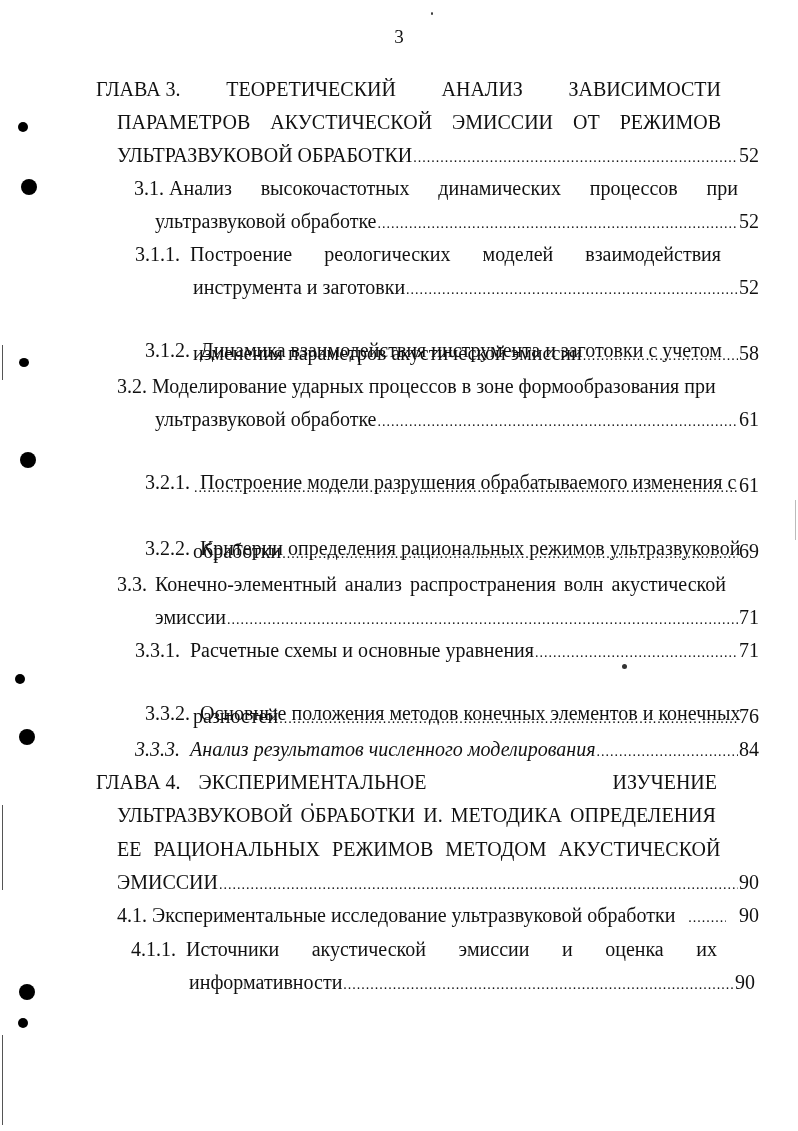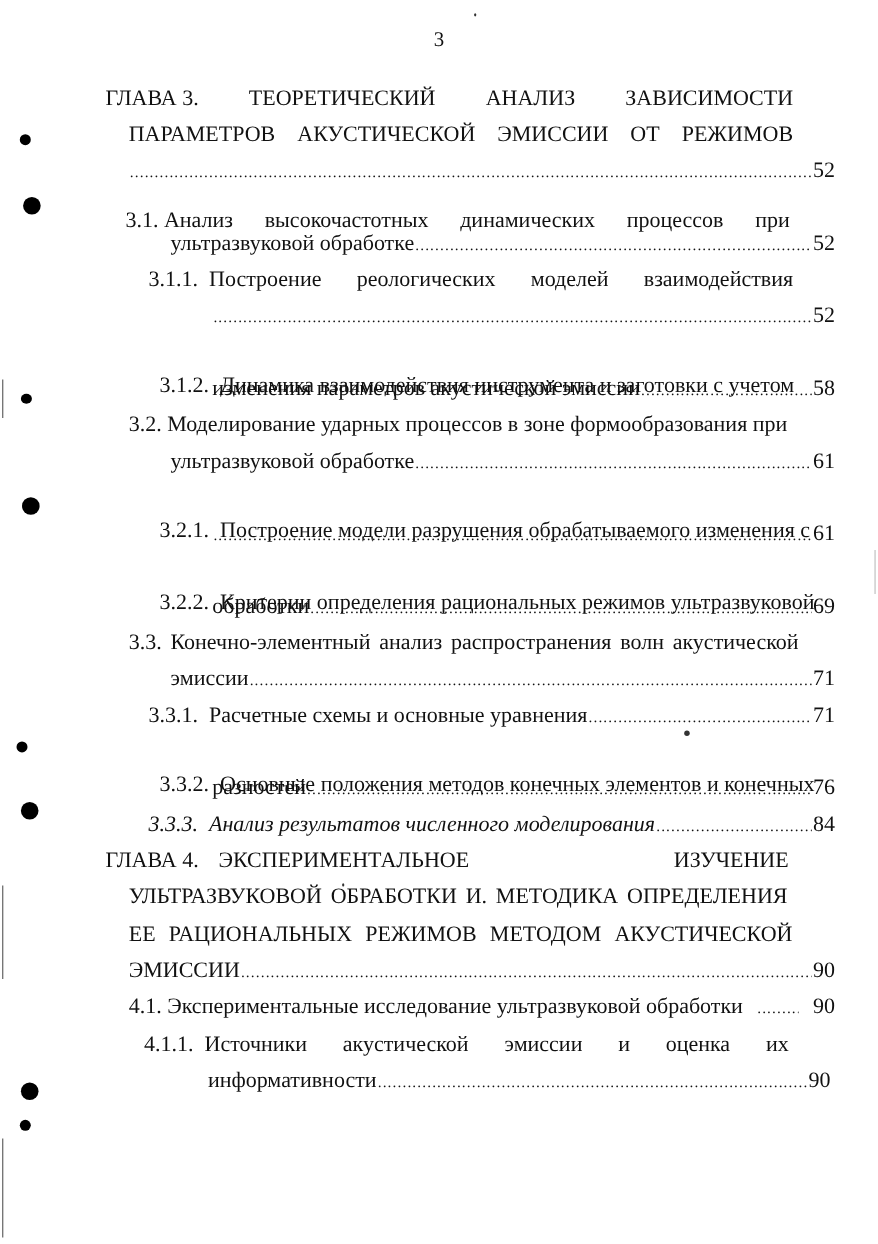--- a/index.html
+++ b/index.html
@@ -67,44 +67,46 @@
   <span>ЗАВИСИМОСТИ</span>
 </div>
 <div class="toc-line justified" style="left:117px;width:604px;top:107px;">
   <span>ПАРАМЕТРОВ</span>
   <span>АКУСТИЧЕСКОЙ</span>
   <span>ЭМИССИИ</span>
   <span>ОТ</span>
   <span>РЕЖИМОВ</span>
 </div>
 <div class="toc-line leader" style="left:117px;width:642px;top:140px;">
+  <span class="txt">УЛЬТРАЗВУКОВОЙ ОБРАБОТКИ</span>
   <span class="dots"></span>
   <span class="pg">52</span>
 </div>
 
-<div class="toc-line justified" style="left:114px;width:604px;top:173px;margin-top:12px;">
+<div class="toc-line justified" style="left:134px;width:604px;top:173px;">
   <span>3.1. Анализ</span>
   <span>высокочастотных</span>
   <span>динамических</span>
   <span>процессов</span>
   <span>при</span>
 </div>
 <div class="toc-line leader" style="left:155px;width:604px;top:206px;">
   <span class="txt">ультразвуковой обработке</span>
   <span class="dots"></span>
   <span class="pg">52</span>
 </div>
 
 <div class="toc-line justified" style="left:135px;width:586px;top:239px;">
   <span style="white-space:pre;">3.1.1.  Построение</span>
   <span>реологических</span>
   <span>моделей</span>
   <span>взаимодействия</span>
 </div>
 <div class="toc-line leader" style="left:193px;width:566px;top:272px;">
+  <span class="txt">инструмента и заготовки</span>
   <span class="dots"></span>
   <span class="pg">52</span>
 </div>
 
 <div class="toc-line" style="left:135px;width:586px;top:305px;text-align:justify;text-align-last:justify;white-space:pre;">
   <span>3.1.2.  Динамика взаимодействия инструмента и заготовки с учетом</span>
 </div>
 <div class="toc-line leader" style="left:193px;width:566px;top:338px;">
   <span class="txt">изменения параметров акустической эмиссии</span>
   <span class="dots"></span>

